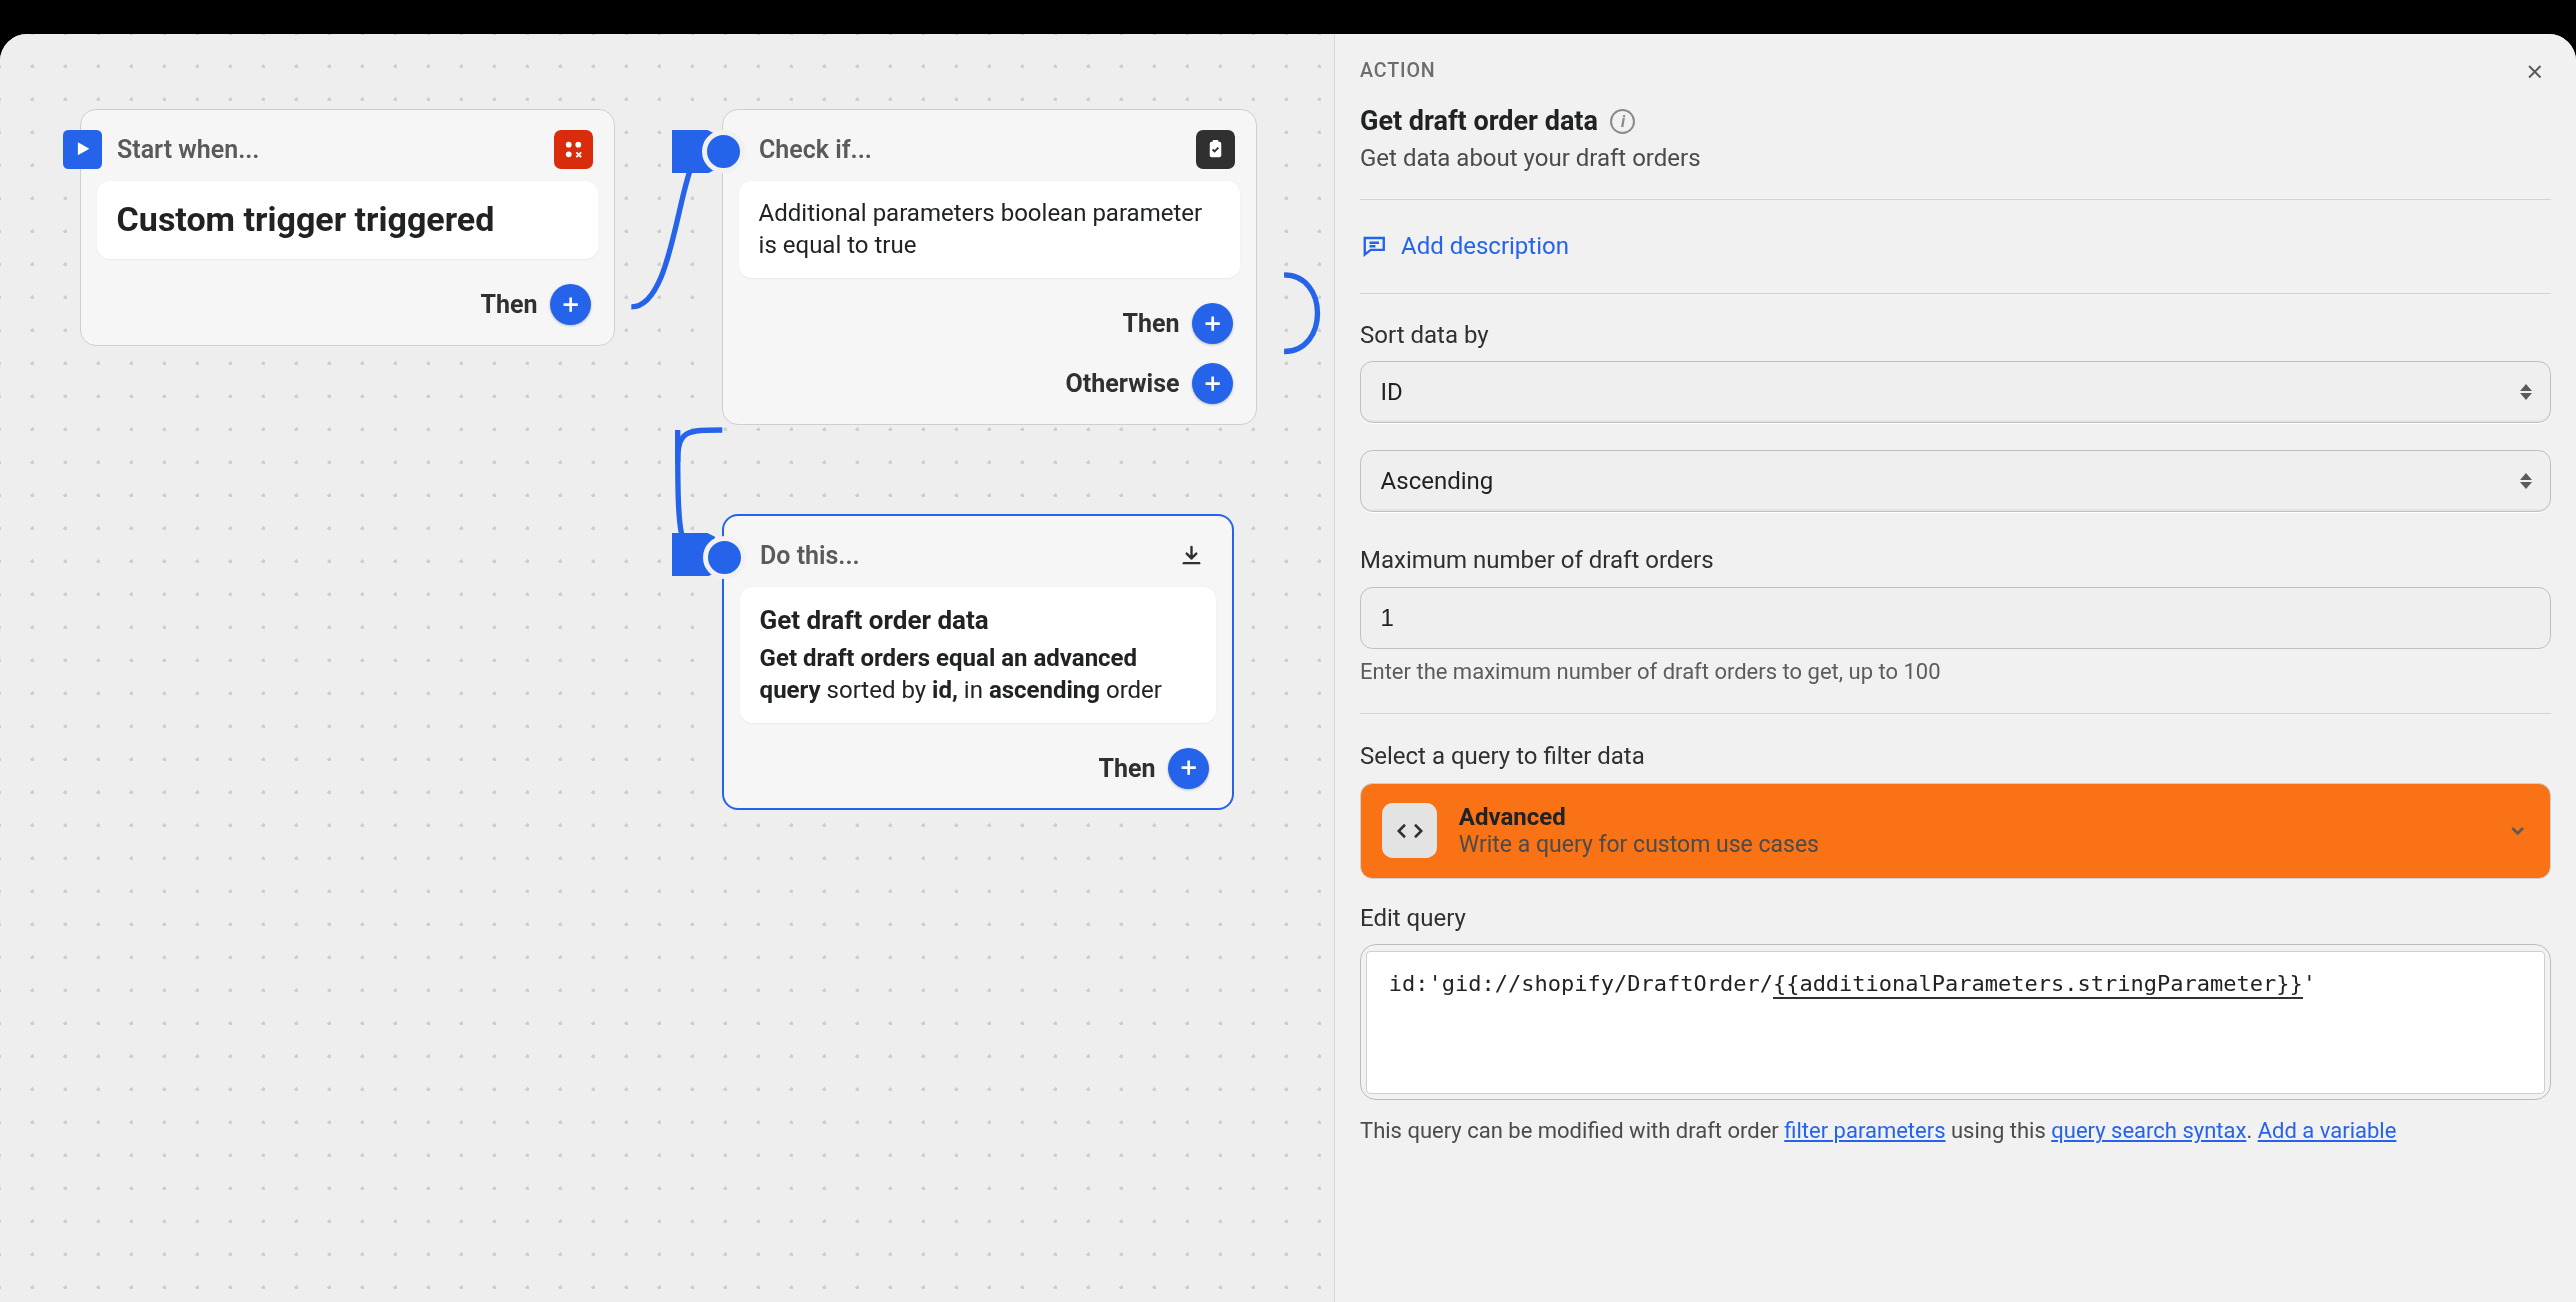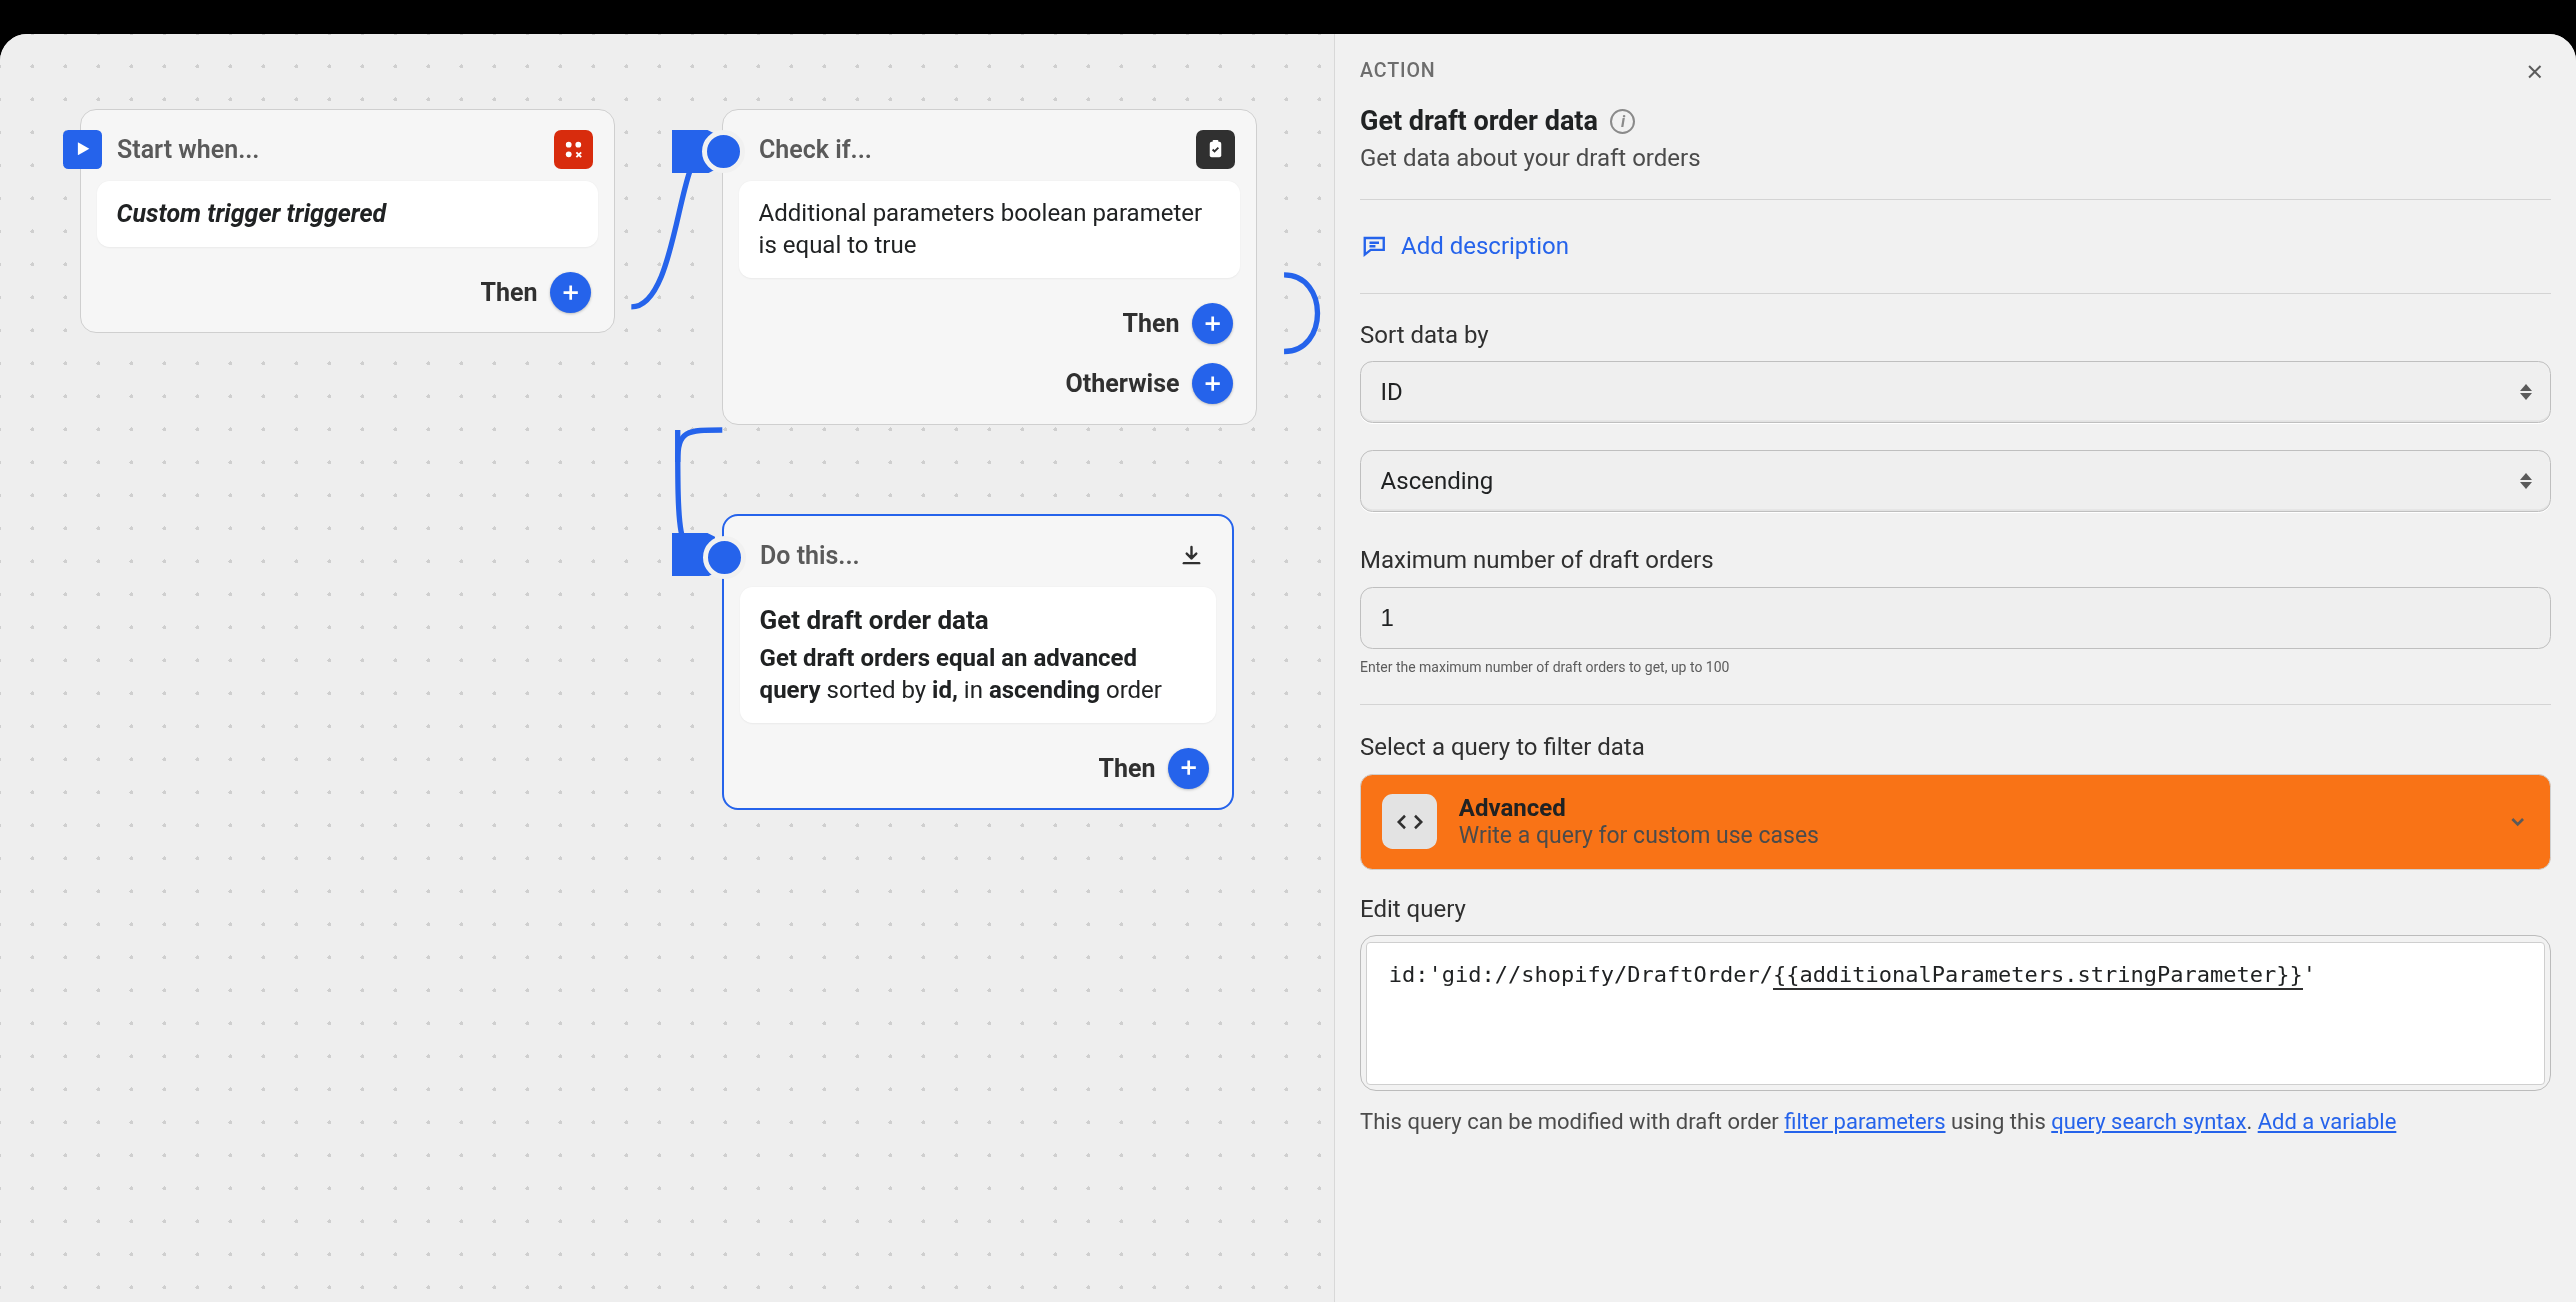--- a/index.html
+++ b/index.html
@@ -104,23 +104,22 @@
   .node-body {
     margin: 0 16px 16px 16px;
     background: #fff;
     border-radius: 12.5px;
     padding: 16px 19.6px;
     font-size: 24px;
     line-height: 1.35;
     box-shadow: 0 0.9px 1.8px rgba(0,0,0,0.05);
   }
   .node-body.big-trigger {
-    font-size: 25px;
+    font-size: 34px;
     font-weight: 700;
-    font-style: italic;
   }
   .node-body .btitle { font-weight: 700; font-size: 26px; margin-bottom: 3.6px; }
   .node-body .bdesc { color: #202223; }
 
   .node-foot, .node-foot-row {
     display: flex;
     align-items: center;
     justify-content: flex-end;
     gap: 12.5px;
     padding: 9px 23px 19.6px 23px;
@@ -203,21 +202,21 @@
   .tinput {
     width:100%;
     background:#efefef;
     border:1.3px solid #bfbfbf;
     border-radius: 12.5px;
     padding: 16px 19.6px;
     font-size: 24px;
     color:#202223;
     outline:none;
   }
-  .hint { color:#5c5c5c; font-size:14px; margin-top:10.7px; margin-bottom: 27px; }
+  .hint { color:#5c5c5c; font-size:22px; margin-top:10.7px; margin-bottom: 27px; }
 
   .divider { height:0.9px; background:#d4d4d4; margin: 28.5px 0; }
 
   .qcard {
     border:1.3px solid #cfcfcf; border-radius:12.5px; background:#f97316;
     display:flex; align-items:center; gap:21.4px; padding: 19.6px 21.4px;
     margin-bottom: 25px;
   }
   .qcard .qicon {
     width:55px;height:55px;border-radius:10.7px;background:#e3e3e3;

